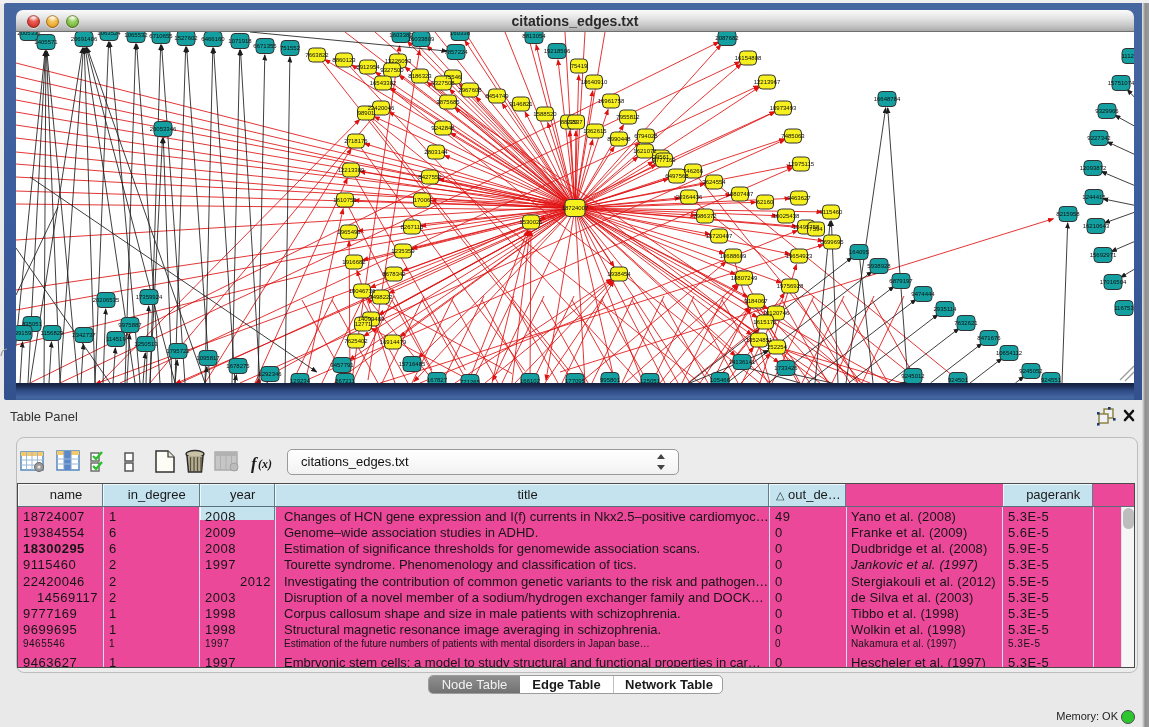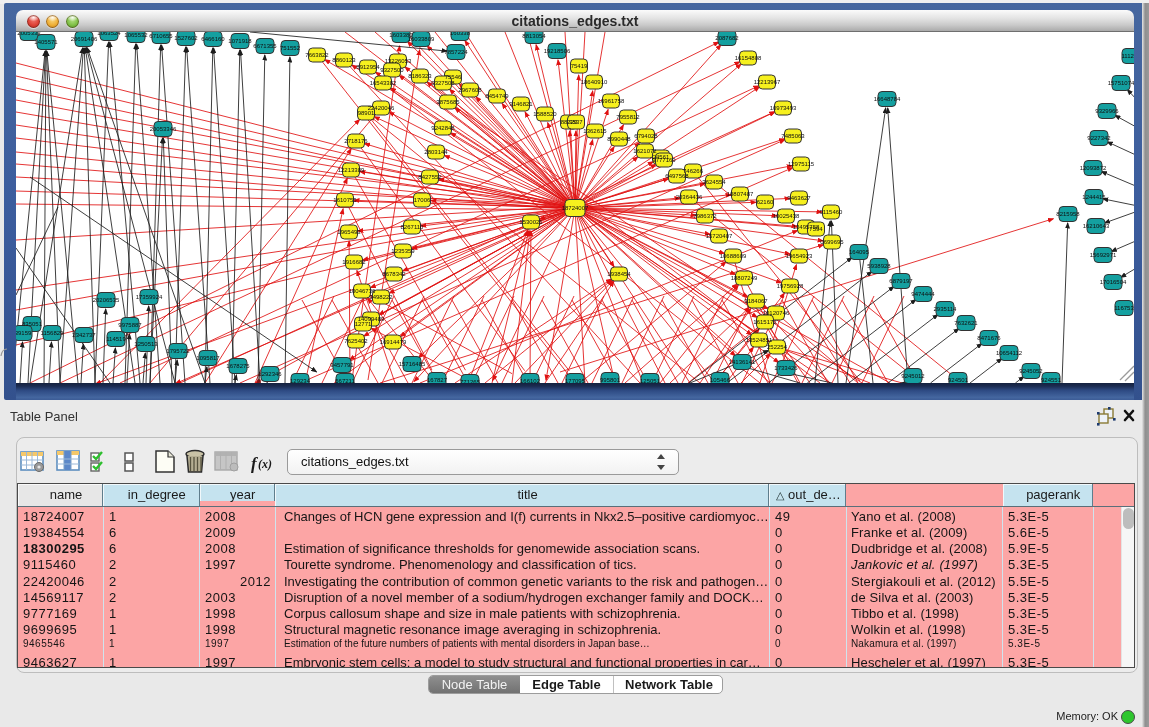--- a/index.html
+++ b/index.html
@@ -662,24 +662,24 @@
     <line x1="208" y1="4" x2="208" y2="22" stroke="#b0b0b0" stroke-width="1"></line>
     <line x1="213.5" y1="4" x2="213.5" y2="22" stroke="#b0b0b0" stroke-width="1"></line>
     <circle cx="216" cy="19" r="4" fill="#bcbcbc" stroke="#a0a0a0"></circle>
     <text x="233" y="21" font-size="17" font-style="italic" font-weight="bold" fill="#1a1a1a" font-family="Liberation Serif, serif">f</text>
     <text x="240" y="20" font-size="12" font-style="italic" font-weight="bold" fill="#1a1a1a" font-family="Liberation Serif, serif">(x)</text>
   </svg>
 <div style="position:absolute;left:287px;top:449px;width:392px;height:26px;background:linear-gradient(#fff,#f2f2f2);border:1px solid #9a9a9a;border-radius:5px;box-sizing:border-box;font-size:13px;color:#111;line-height:24px;padding-left:13px">citations_edges.txt<svg width="10" height="16" style="position:absolute;right:12px;top:4px">
       <path d="M5 0 L9 5 L1 5 z" fill="#444"></path>
       <path d="M5 16 L9 11 L1 11 z" fill="#444"></path>
     </svg></div>
-<div style="position:absolute;left:17px;top:483px;width:1118px;height:185px;background:#fca5a5;border:1px solid #4a4a4a;box-sizing:border-box;overflow:hidden">
+<div style="position:absolute;left:17px;top:483px;width:1118px;height:185px;background:#ec4899;border:1px solid #4a4a4a;box-sizing:border-box;overflow:hidden">
     <div style="position:absolute;left:0px;top:0;width:85px;height:23px;background:#e7e7e7;border-right:1px solid #5f7d8c;box-sizing:border-box;box-shadow:inset 1px 1px 0 rgba(255,255,255,.75);font-size:13px;color:#1a1a1a;text-align:center;line-height:22px;white-space:nowrap"><span style="position:relative;left:6px">name</span></div>
     <div style="position:absolute;left:85px;top:0;width:96.5px;height:23px;background:#c5e3ef;border-right:1px solid #5f7d8c;box-sizing:border-box;box-shadow:inset 1px 1px 0 rgba(255,255,255,.75);font-size:13px;color:#1a1a1a;text-align:center;line-height:22px;white-space:nowrap"><span style="position:relative;left:6px">in_degree</span></div>
-    <div style="position:absolute;left:181.5px;top:0;width:75.5px;height:17px;background:#c5e3ef;border-right:1px solid #5f7d8c;box-sizing:border-box;box-shadow:inset 1px 1px 0 rgba(255,255,255,.75);font-size:13px;color:#1a1a1a;text-align:center;line-height:22px;white-space:nowrap"><span style="position:relative;left:6px">year</span></div>
+    <div style="position:absolute;left:181.5px;top:0;width:75.5px;height:36px;background:#c5e3ef;border-right:1px solid #5f7d8c;box-sizing:border-box;box-shadow:inset 1px 1px 0 rgba(255,255,255,.75);font-size:13px;color:#1a1a1a;text-align:center;line-height:22px;white-space:nowrap"><span style="position:relative;left:6px">year</span></div>
     <div style="position:absolute;left:257px;top:0;width:494px;height:23px;background:#c5e3ef;border-right:1px solid #5f7d8c;box-sizing:border-box;box-shadow:inset 1px 1px 0 rgba(255,255,255,.75);font-size:13px;color:#1a1a1a;text-align:center;line-height:22px;white-space:nowrap"><span style="position:relative;left:6px">title</span></div>
     <div style="position:absolute;left:751px;top:0;width:77px;height:23px;background:#c5e3ef;border-right:1px solid #5f7d8c;box-sizing:border-box;box-shadow:inset 1px 1px 0 rgba(255,255,255,.75);font-size:13px;color:#1a1a1a;text-align:center;line-height:22px;white-space:nowrap"><span style="position:relative;left:6px"></span></div>
     <div style="position:absolute;left:984.5px;top:0;width:90.5px;height:23px;background:#c5e3ef;border-right:1px solid #5f7d8c;box-sizing:border-box;box-shadow:inset 1px 1px 0 rgba(255,255,255,.75);font-size:13px;color:#1a1a1a;text-align:center;line-height:22px;white-space:nowrap"><span style="position:relative;left:6px">pagerank</span></div>
     <div style="position:absolute;left:758px;top:0;height:23px;font-size:13px;color:#1a1a1a;line-height:22px;white-space:nowrap"><span style="color:#233;font-size:11px">△</span> out_de…</div>
     <div style="position:absolute;left:0;top:22px;width:1116px;height:1px;background:#5a6f7a"></div>
     <div style="position:absolute;left:85px;top:23px;width:1px;height:160px;background:#cfe4ee"></div>
     <div style="position:absolute;left:181px;top:23px;width:1px;height:160px;background:#cfe4ee"></div>
     <div style="position:absolute;left:257px;top:23px;width:1px;height:160px;background:#cfe4ee"></div>
     <div style="position:absolute;left:751px;top:23px;width:1px;height:160px;background:#cfe4ee"></div>
     <div style="position:absolute;left:828px;top:23px;width:1px;height:160px;background:#cfe4ee"></div>
@@ -691,20 +691,21 @@
       <span style="position:absolute;left:187px;top:0;letter-spacing:0.5px;">2008</span>
       <span style="position:absolute;left:266px;top:0;letter-spacing:0px;width:484px;overflow:hidden;">Changes of HCN gene expression and I(f) currents in Nkx2.5–positive cardiomyoc…</span>
       <span style="position:absolute;left:757px;top:0;letter-spacing:0.5px;">49</span>
       <span style="position:absolute;left:833px;top:0;letter-spacing:0.15px;">Yano et al. (2008)</span>
       <span style="position:absolute;left:990px;top:0;letter-spacing:0.5px;">5.3E-5</span>
     </div>
     <div style="position:absolute;left:0;top:41.0px;width:1116px;height:16px;font-size:13px;color:#151515;white-space:nowrap">
       <span style="position:absolute;left:5px;top:0;letter-spacing:0.5px;">19384554</span>
       <span style="position:absolute;left:91px;top:0;letter-spacing:0.5px;">6</span>
       <span style="position:absolute;left:187px;top:0;letter-spacing:0.5px;">2009</span>
+      <span style="position:absolute;left:266px;top:0;letter-spacing:0px;width:484px;overflow:hidden;">Genome–wide association studies in ADHD.</span>
       <span style="position:absolute;left:757px;top:0;letter-spacing:0.5px;">0</span>
       <span style="position:absolute;left:833px;top:0;letter-spacing:0.15px;">Franke et al. (2009)</span>
       <span style="position:absolute;left:990px;top:0;letter-spacing:0.5px;">5.6E-5</span>
     </div>
     <div style="position:absolute;left:0;top:57.2px;width:1116px;height:16px;font-size:13px;color:#151515;white-space:nowrap">
       <span style="position:absolute;left:5px;top:0;letter-spacing:0.5px;font-weight:bold;">18300295</span>
       <span style="position:absolute;left:91px;top:0;letter-spacing:0.5px;">6</span>
       <span style="position:absolute;left:187px;top:0;letter-spacing:0.5px;">2008</span>
       <span style="position:absolute;left:266px;top:0;letter-spacing:0px;width:484px;overflow:hidden;">Estimation of significance thresholds for genomewide association scans.</span>
       <span style="position:absolute;left:757px;top:0;letter-spacing:0.5px;">0</span>
@@ -723,21 +724,21 @@
     <div style="position:absolute;left:0;top:89.6px;width:1116px;height:16px;font-size:13px;color:#151515;white-space:nowrap">
       <span style="position:absolute;left:5px;top:0;letter-spacing:0.5px;">22420046</span>
       <span style="position:absolute;left:91px;top:0;letter-spacing:0.5px;">2</span>
       <span style="position:absolute;left:187px;top:0;letter-spacing:0.5px;margin-left:35px;">2012</span>
       <span style="position:absolute;left:266px;top:0;letter-spacing:0px;width:484px;overflow:hidden;">Investigating the contribution of common genetic variants to the risk and pathogen…</span>
       <span style="position:absolute;left:757px;top:0;letter-spacing:0.5px;">0</span>
       <span style="position:absolute;left:833px;top:0;letter-spacing:0.15px;">Stergiakouli et al. (2012)</span>
       <span style="position:absolute;left:990px;top:0;letter-spacing:0.5px;">5.5E-5</span>
     </div>
     <div style="position:absolute;left:0;top:105.8px;width:1116px;height:16px;font-size:13px;color:#151515;white-space:nowrap">
-      <span style="position:absolute;left:5px;top:0;letter-spacing:0.5px;">14569117</span>
+      <span style="position:absolute;left:19px;top:0;letter-spacing:0.5px;">14569117</span>
       <span style="position:absolute;left:91px;top:0;letter-spacing:0.5px;">2</span>
       <span style="position:absolute;left:187px;top:0;letter-spacing:0.5px;">2003</span>
       <span style="position:absolute;left:266px;top:0;letter-spacing:0px;width:484px;overflow:hidden;">Disruption of a novel member of a sodium/hydrogen exchanger family and DOCK…</span>
       <span style="position:absolute;left:757px;top:0;letter-spacing:0.5px;">0</span>
       <span style="position:absolute;left:833px;top:0;letter-spacing:0.15px;">de Silva et al. (2003)</span>
       <span style="position:absolute;left:990px;top:0;letter-spacing:0.5px;">5.3E-5</span>
     </div>
     <div style="position:absolute;left:0;top:122.0px;width:1116px;height:16px;font-size:13px;color:#151515;white-space:nowrap">
       <span style="position:absolute;left:5px;top:0;letter-spacing:0.5px;">9777169</span>
       <span style="position:absolute;left:91px;top:0;letter-spacing:0.5px;">1</span>

